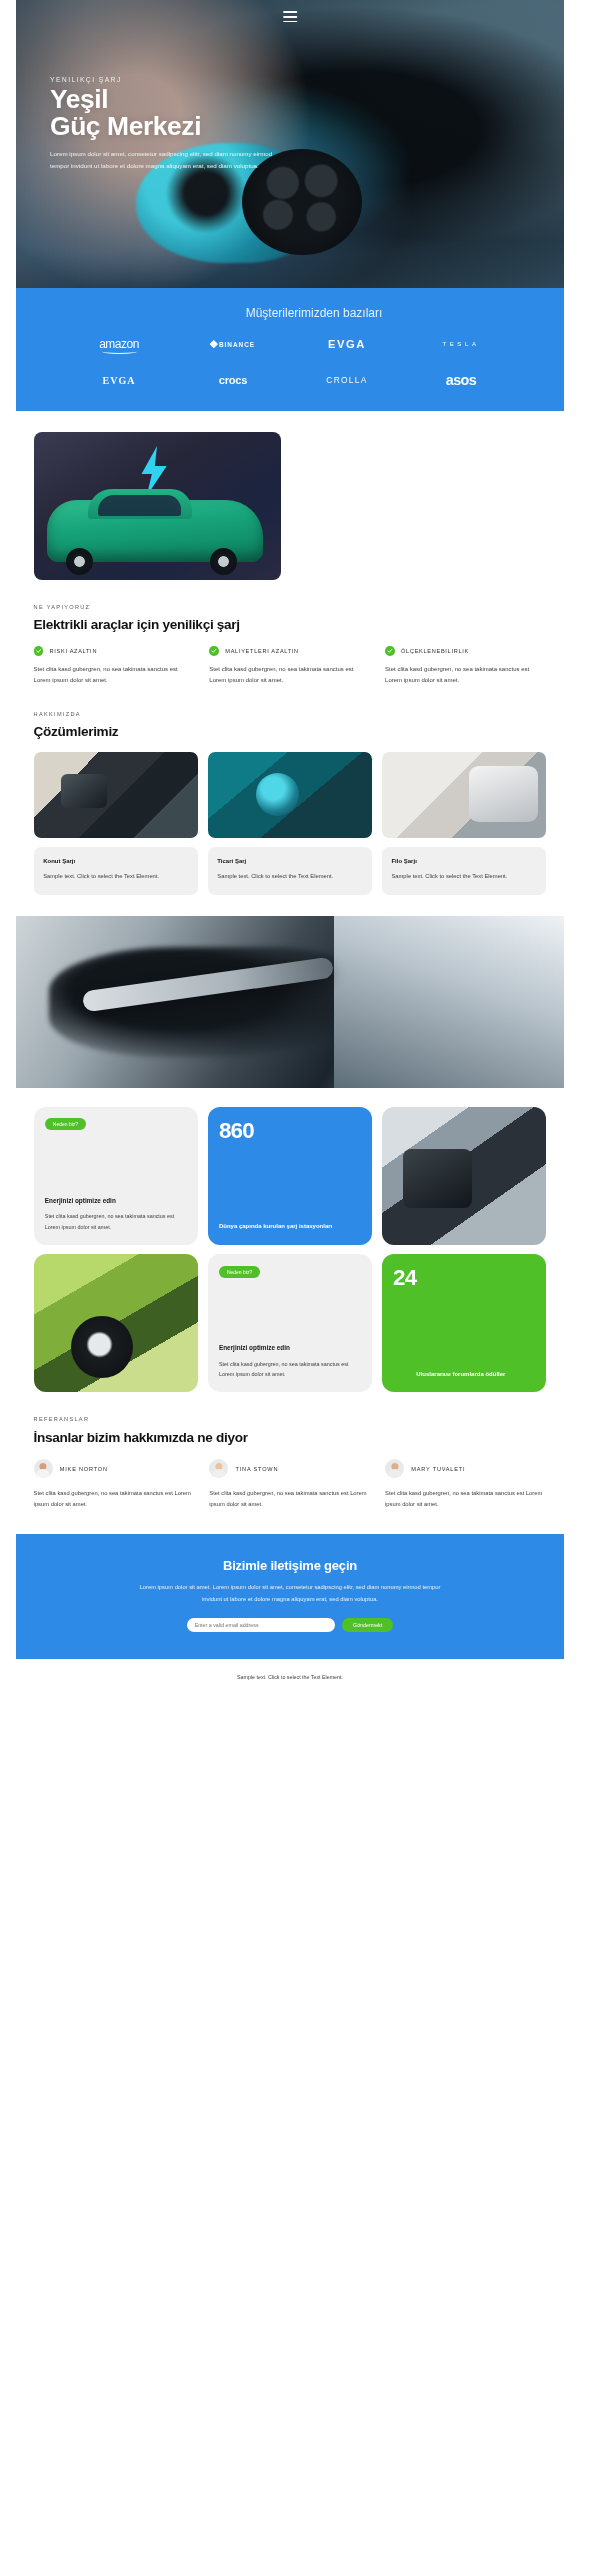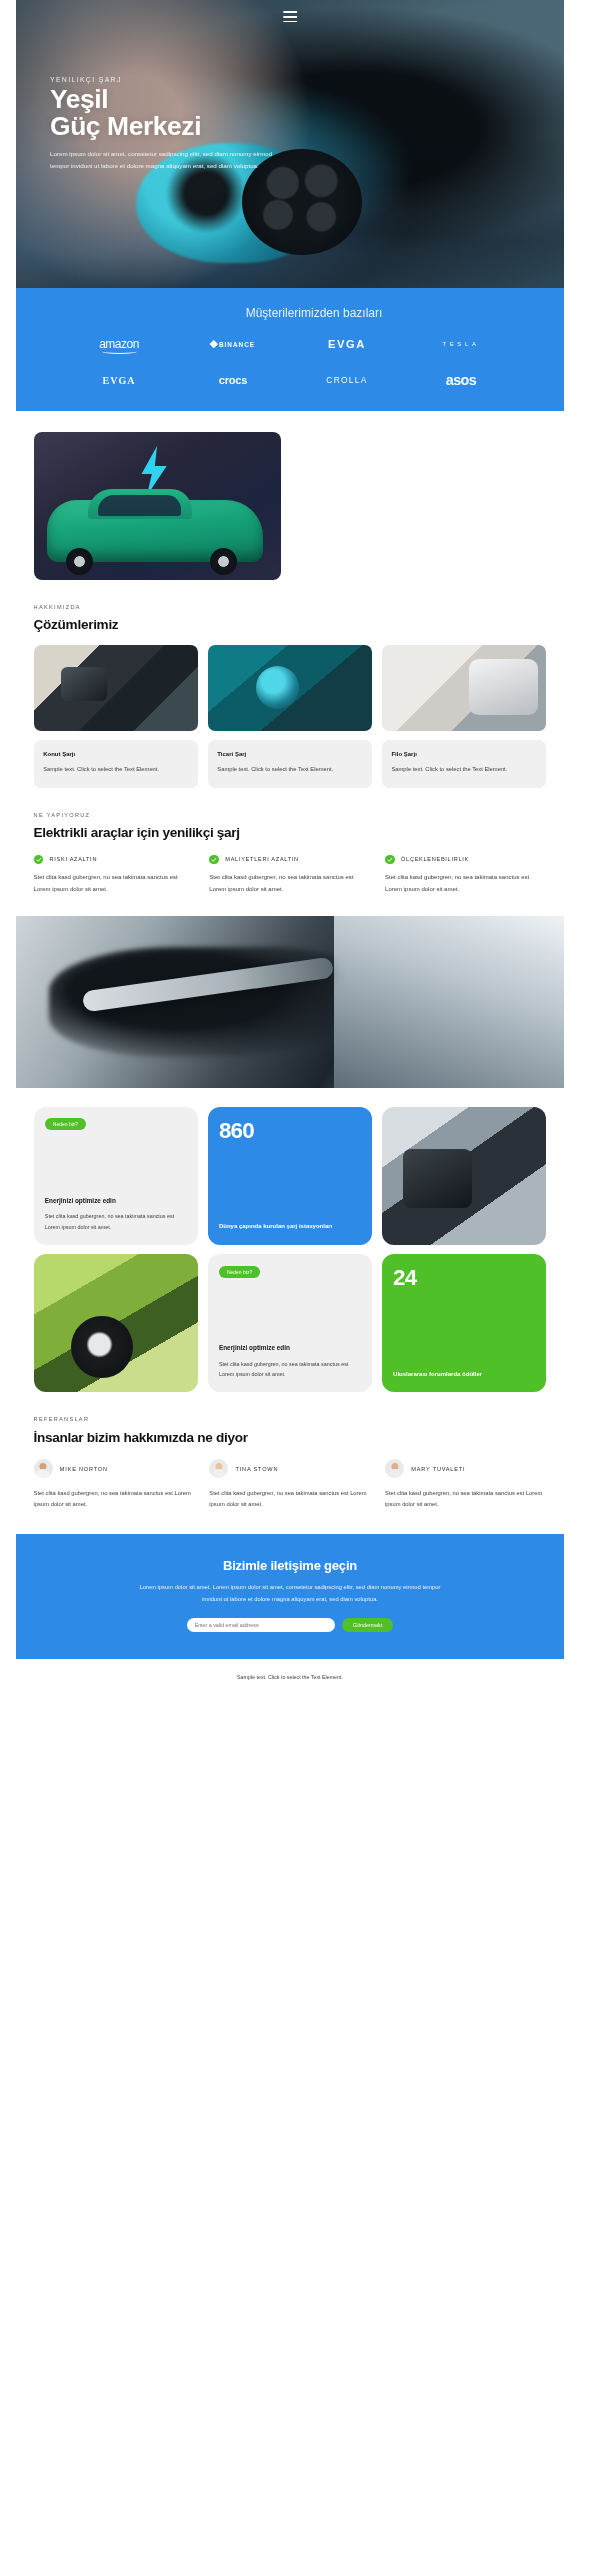--- a/index.html
+++ b/index.html
@@ -223,21 +223,21 @@
   .pill {
     align-self: flex-start; background: #4fc027; color: #fff; border: none;
     border-radius: 7.2px; height: 12px; padding: 0 8px; font-size: 5px;
     font-family: "Liberation Sans", sans-serif; cursor: pointer;
   }
   .card-grey h4 { font-size: 6.4px; font-weight: 700; color: #141414; margin-top: auto; line-height: 1.45; }
   .card-grey p { font-size: 5.4px; line-height: 1.9; color: #3e3e3e; margin-top: 6.4px; }
   .card-blue { background: #2d8ae6; padding: 13px 11.2px 13px; display: flex; flex-direction: column; }
   .big-num { font-size: 22.4px; font-weight: 700; color: #fff; line-height: 1; letter-spacing: -0.8px; }
   .card-blue p { font-size: 6px; font-weight: 700; line-height: 1.6; color: #fff; margin-top: auto; }
-  .card-green { background: #4fc027; padding: 13px 11.2px 13px; display: flex; flex-direction: column; }
+  .card-green { background: #4fc027; padding: 13px 11.2px 13px; display: flex; flex-direction: row; }
   .card-green .big-num { color: #fff; }
   .card-green p { font-size: 6px; font-weight: 700; line-height: 1.6; color: #fff; margin-top: auto; }
   .card-photo-1 {
     background: linear-gradient(145deg, #d8dde2 0 24%, #8e9aa3 24% 42%, #2a3138 42% 68%, #aab4bb 68% 100%);
   }
   .card-photo-1::after {
     content:""; position:absolute; left: 21px; top: 42px; width: 69px; height: 59px;
     border-radius: 8px; background: linear-gradient(150deg, #3b434a, #11161b);
   }
   .card-photo-2 {
@@ -335,48 +335,20 @@
       <div class="ar-bolt"></div>
       <div class="ar-car"></div>
       <div class="ar-cabin"></div>
       <div class="ar-win"></div>
       <div class="ar-w1"></div>
       <div class="ar-w2"></div>
     </div>
   </section>
 
   <section class="section">
-    <div class="eyebrow">HAKKIMIZDA</div>
-    <h2 class="h2">Çözümlerimiz</h2>
-    <div class="sol-grid">
-      <div>
-        <div class="sol-img sol-img-1"></div>
-        <div class="sol-card">
-          <div class="sol-name">Konut Şarjı</div>
-          <p class="sol-text">Sample text. Click to select the Text Element.</p>
-        </div>
-      </div>
-      <div>
-        <div class="sol-img sol-img-2"></div>
-        <div class="sol-card">
-          <div class="sol-name">Ticari Şarj</div>
-          <p class="sol-text">Sample text. Click to select the Text Element.</p>
-        </div>
-      </div>
-      <div>
-        <div class="sol-img sol-img-3"></div>
-        <div class="sol-card">
-          <div class="sol-name">Filo Şarjı</div>
-          <p class="sol-text">Sample text. Click to select the Text Element.</p>
-        </div>
-      </div>
-    </div>
-  </section>
-
-  <section class="section">
     <div class="eyebrow">NE YAPIYORUZ</div>
     <h2 class="h2">Elektrikli araçlar için yenilikçi şarj</h2>
     <div class="feat-grid">
       <div>
         <div class="feat-head">
           <span class="check">
             <svg viewBox="0 0 10 10">
                 <path d="M1.5 5.2 L4 7.6 L8.6 2.4" stroke="#fff" stroke-width="1.7" fill="none" stroke-linecap="round" stroke-linejoin="round"></path>
               </svg>
           </span>
@@ -402,20 +374,48 @@
                 <path d="M1.5 5.2 L4 7.6 L8.6 2.4" stroke="#fff" stroke-width="1.7" fill="none" stroke-linecap="round" stroke-linejoin="round"></path>
               </svg>
           </span>
           <span class="feat-title">ÖLÇEKLENEBILIRLIK</span>
         </div>
         <p class="feat-body">Stet clita kasd gubergren, no sea takimata sanctus est Lorem ipsum dolor sit amet.</p>
       </div>
     </div>
   </section>
 
+  <section class="section">
+    <div class="eyebrow">HAKKIMIZDA</div>
+    <h2 class="h2">Çözümlerimiz</h2>
+    <div class="sol-grid">
+      <div>
+        <div class="sol-img sol-img-1"></div>
+        <div class="sol-card">
+          <div class="sol-name">Konut Şarjı</div>
+          <p class="sol-text">Sample text. Click to select the Text Element.</p>
+        </div>
+      </div>
+      <div>
+        <div class="sol-img sol-img-2"></div>
+        <div class="sol-card">
+          <div class="sol-name">Ticari Şarj</div>
+          <p class="sol-text">Sample text. Click to select the Text Element.</p>
+        </div>
+      </div>
+      <div>
+        <div class="sol-img sol-img-3"></div>
+        <div class="sol-card">
+          <div class="sol-name">Filo Şarjı</div>
+          <p class="sol-text">Sample text. Click to select the Text Element.</p>
+        </div>
+      </div>
+    </div>
+  </section>
+
   <section class="banner">
     <div class="banner-cable"></div>
   </section>
 
   <section class="stats">
     <div class="stat-card card-grey">
       <button class="pill">Neden biz?</button>
       <h4>Enerjinizi optimize edin</h4>
       <p>Stet clita kasd gubergren, no sea takimata sanctus est Lorem ipsum dolor sit amet.</p>
     </div>

